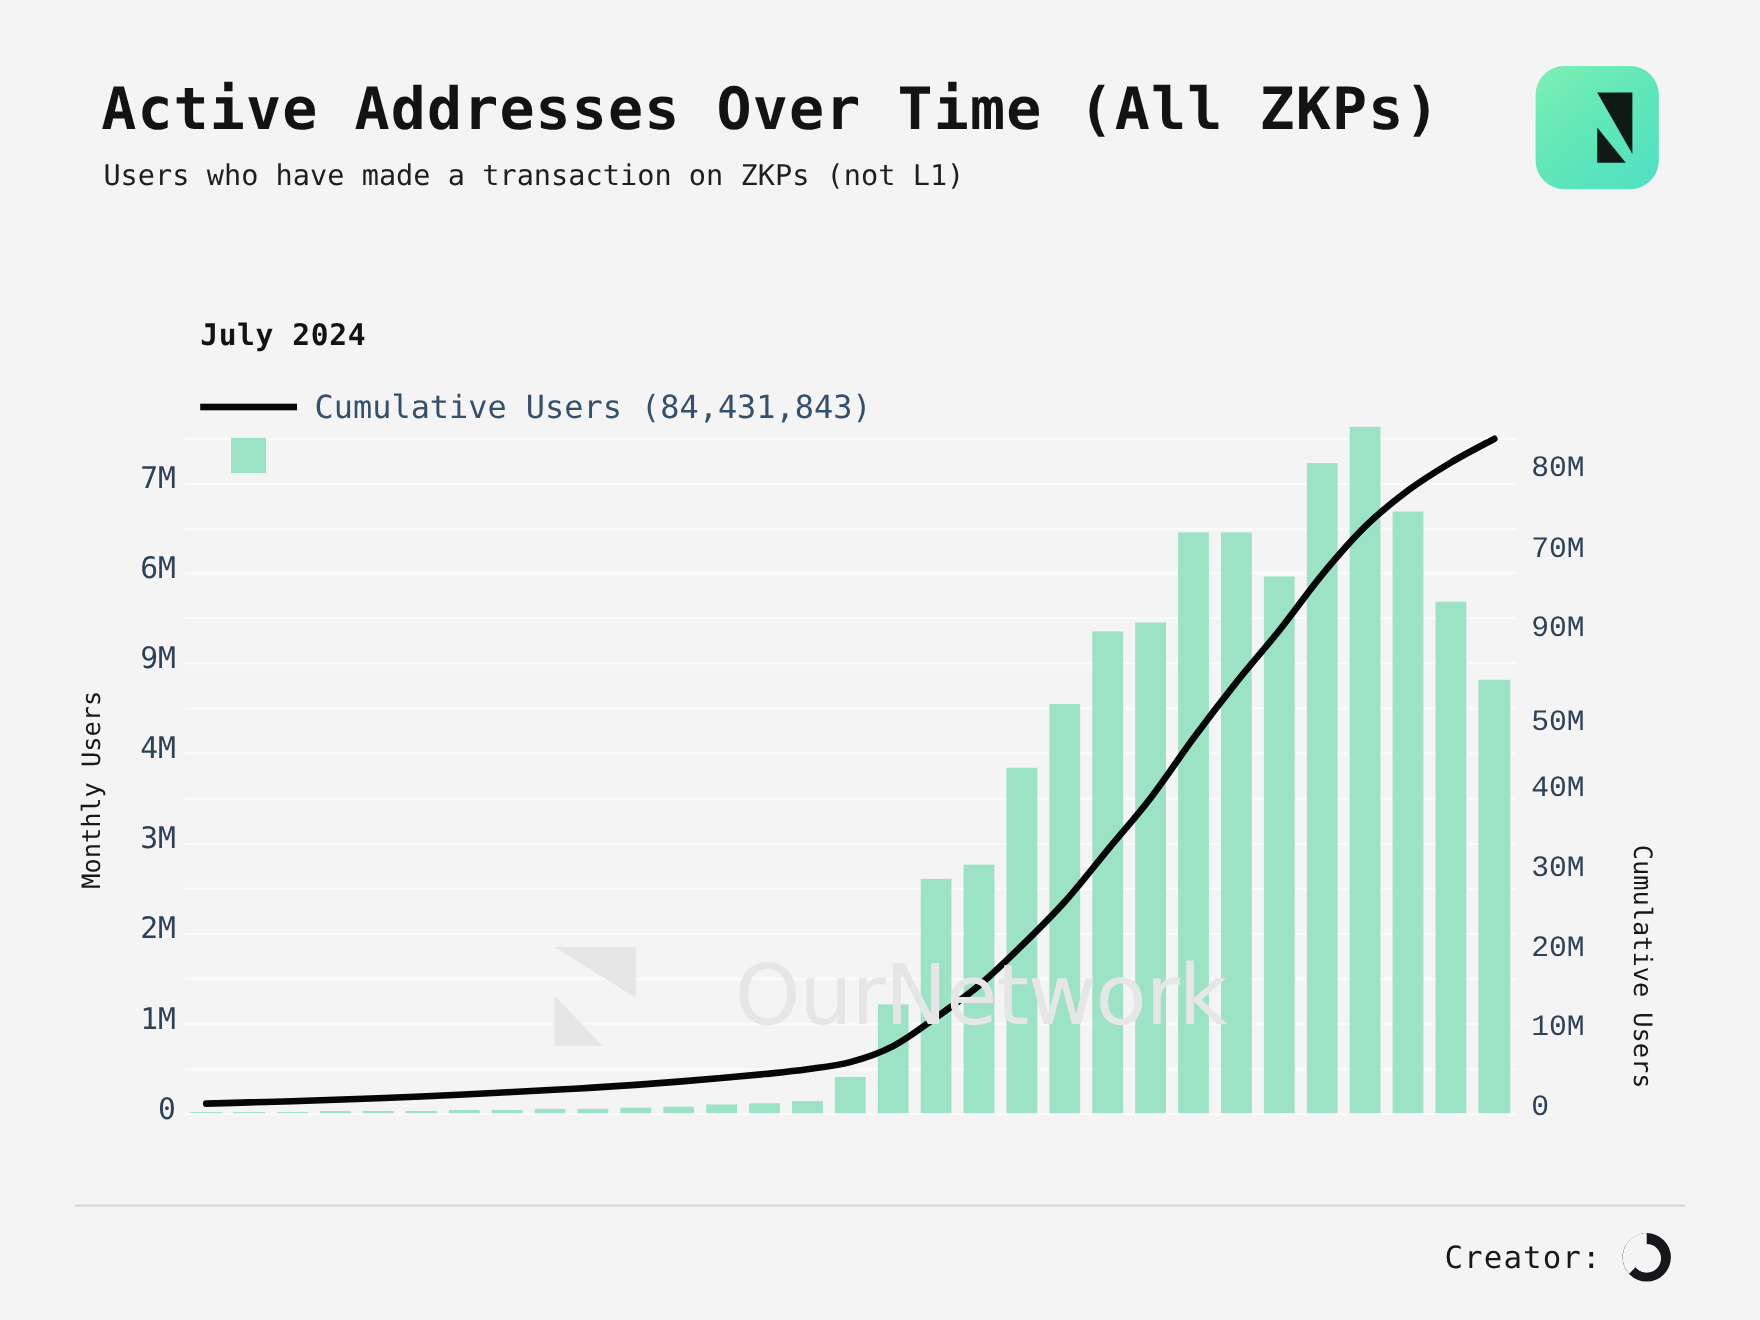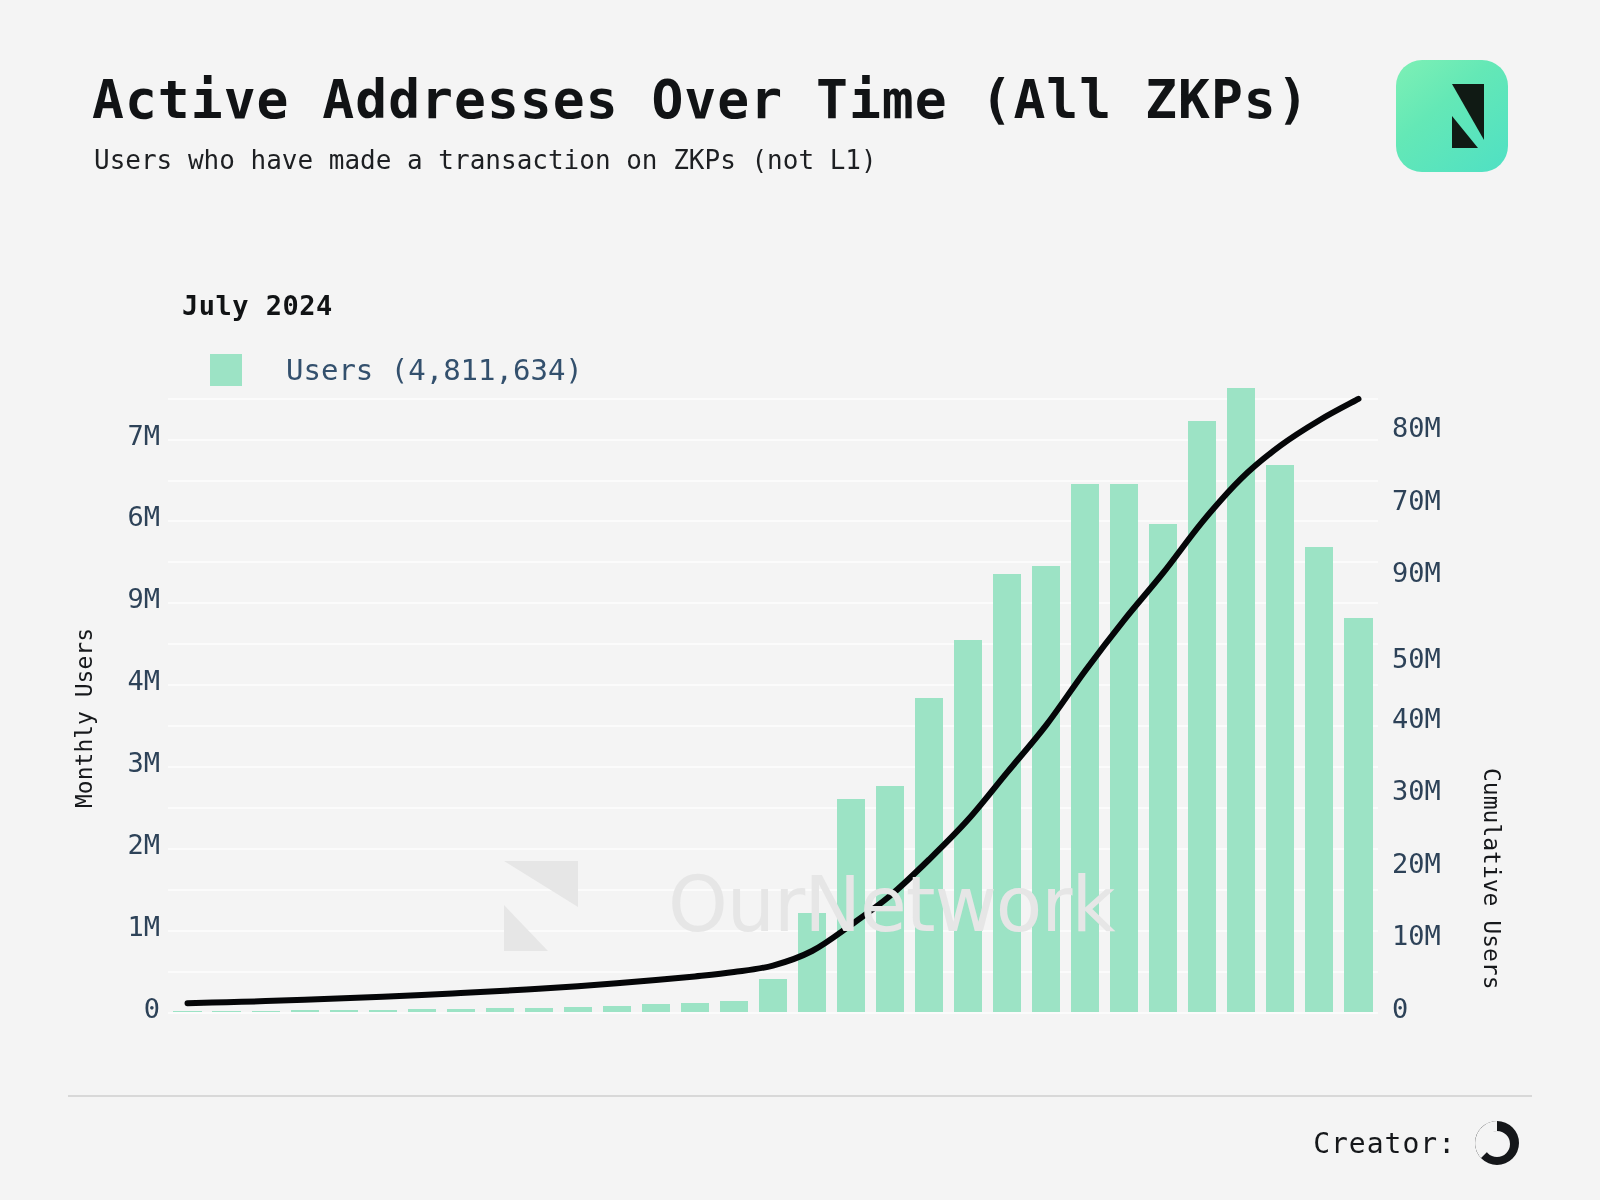--- a/index.html
+++ b/index.html
@@ -48,21 +48,21 @@
   .yaxis-right-label{
     position:absolute;left:1472px;top:545px;width:40px;
     transform-origin:center center;transform:rotate(90deg);
     font-size:23px;color:#16181b;white-space:nowrap;text-align:center;
   }
   .ytick{
     position:absolute;font-size:27px;color:#2d4258;white-space:nowrap;
     line-height:1;
   }
   .ytick.left{right:1440px;text-align:right;}
-  .ytick.right{left:1392px;text-align:left;}
+  .ytick.right{left:1392px;text-align:left;font-family:Liberation Mono, monospace;}
 
   
   .legend{position:absolute;left:182px;top:290px;}
   .legend-title{font-size:27px;font-weight:700;color:#111315;margin:0 0 32px 0;letter-spacing:0.5px;}
   .legend-row{display:flex;align-items:center;margin-bottom:10px;height:34px;}
   .legend-swatch-line{width:88px;height:6px;background:#050608;margin-right:16px;flex:none;}
   .legend-swatch-box-wrap{width:88px;display:flex;justify-content:center;margin-right:16px;flex:none;}
   .legend-swatch-box{width:32px;height:32px;background:#9ce3c5;}
   .legend-text{font-size:29px;color:#33506d;white-space:nowrap;}
 
@@ -195,24 +195,27 @@
         <polygon points="4,6 78,6 78,52" fill="#e6e6e6"></polygon>
         <polygon points="4,50 4,96 48,96" fill="#e6e6e6"></polygon>
       </svg>
       <span class="wm-text">OurNetwork</span>
     </div>
   </div>
 
   <div class="legend">
     <div class="legend-title">July 2024</div>
     <div class="legend-row">
+      <span class="legend-swatch-line"></span>
+      <span class="legend-text">Cumulative Users (84,431,843)</span>
+    </div>
+    <div class="legend-row">
       <span class="legend-swatch-box-wrap">
         <span class="legend-swatch-box"></span>
       </span>
-      <span class="legend-text">Users (4,811,634)</span>
     </div>
   </div>
 
   <div class="footer-rule"></div>
   <div class="footer">
     <div class="footer-right">
       <span class="footer-label">Creator:</span>
       <svg class="nebra-logo" viewBox="0 0 50 50" xmlns="http://www.w3.org/2000/svg">
         <path d="M25 3 A22 22 0 1 0 25 47 A22 22 0 0 0 25 3 Z M25 13 A13 13 0 1 1 25 39 A13 13 0 1 1 25 13 Z" fill="#15171a" fill-rule="evenodd"></path>
         <path d="M25 3 A22 22 0 0 0 9 40 L16 33 A13 13 0 0 1 25 13 Z" fill="#f4f4f4"></path>

